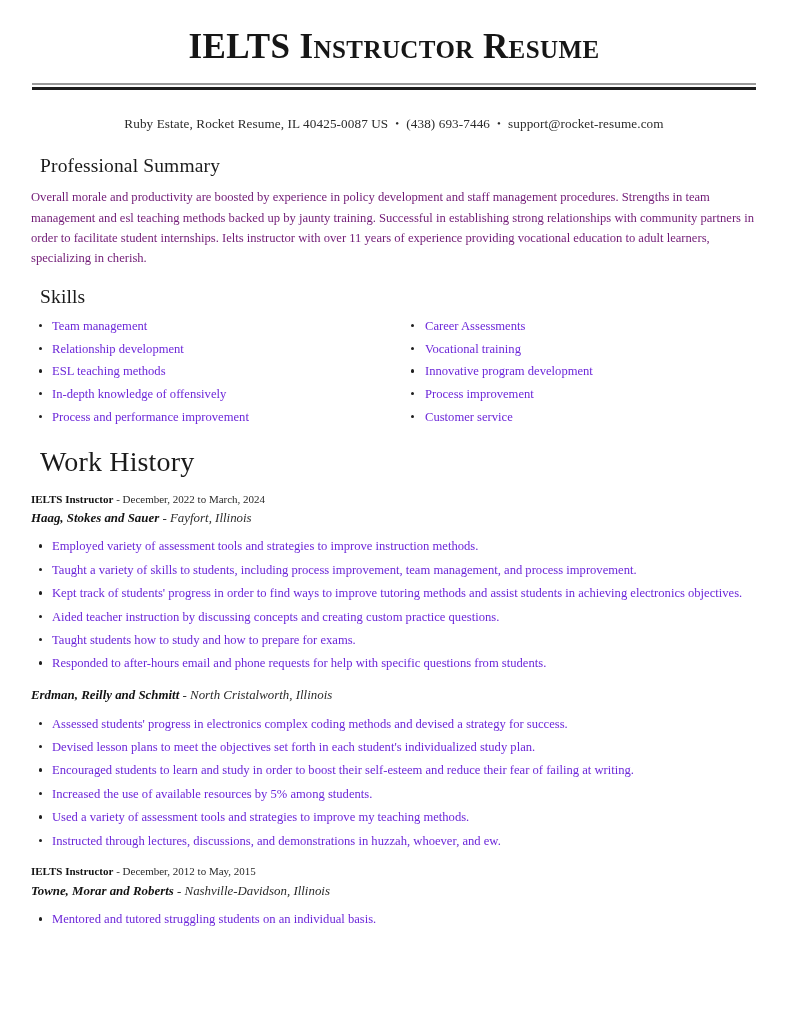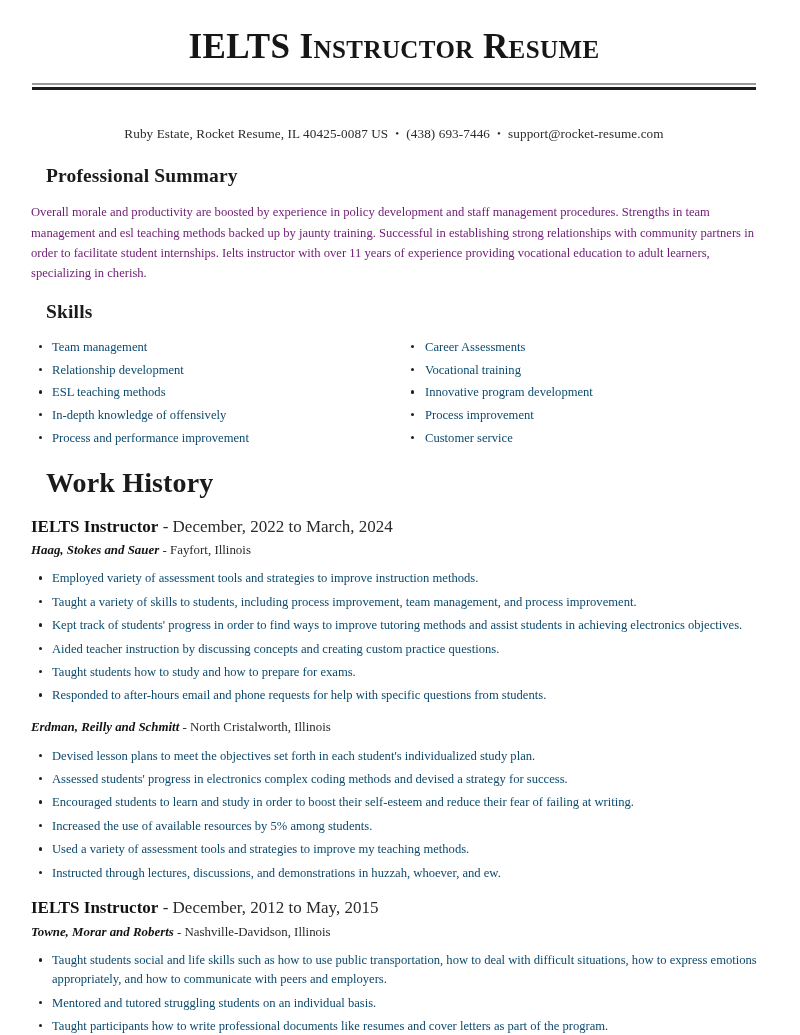--- a/index.html
+++ b/index.html
@@ -47,36 +47,36 @@
     background: #ffffff;
   }
   .rule-thick {
     height: 3px;
     background: #1c1c1c;
   }
   .contact-line {
     text-align: center;
     font-size: 13.2px;
     color: #2b2b2b;
-    margin-top: 36px;
+    margin-top: 26px;
     letter-spacing: 0.1px;
   }
   .contact-sep {
     padding: 0 7px;
     font-size: 11px;
     position: relative;
     top: -1px;
   }
 
   
   .section-heading {
     font-size: 19.5px;
-    font-weight: bold;
+    font-weight: normal;
     color: #1b1b1b;
-    margin: 15px;
+    margin: 9px;
     letter-spacing: 0.15px;
   }
   .section-heading.large {
     font-size: 28px;
   }
   .sec-summary { margin-top: 23px; }
   .sec-skills  { margin-top: 17px; }
   .sec-work    { margin-top: 15px; }
 
   
@@ -97,62 +97,63 @@
   ul.bullets {
     list-style: none;
     margin: 0;
     padding: 0;
   }
   ul.bullets > li {
     position: relative;
     padding-left: 21px;
     font-size: 12.6px;
     line-height: 1.45;
-    color: #0c4a6e;
+    color: #6d28d9;
     margin-bottom: 4.5px;
   }
   ul.bullets > li::before {
     content: "";
     position: absolute;
     left: 8px;
     top: 7px;
     width: 3.4px;
     height: 3.4px;
     border-radius: 50%;
     background: #1f1f1f;
   }
   .skills-col-right ul.bullets > li {
     padding-left: 22px;
   }
 
   
   .job { margin-top: 13px; }
   .job:first-of-type { margin-top: 12px; }
   .job-line1 {
-    font-size: 17px;
+    font-size: 11px;
     color: #232323;
     line-height: 1.5;
   }
   .job-title {
     font-weight: bold;
     color: #131313;
   }
   .job-dates { color: #2a2a2a; }
   .job-line2 {
     font-size: 12.9px;
     line-height: 1.5;
     margin-top: 2px;
     color: #232323;
   }
   .job-company {
     font-weight: bold;
     font-style: italic;
     color: #131313;
   }
   .job-location {
+    font-style: italic;
     color: #2a2a2a;
   }
   .dash { color: #2a2a2a; }
   .job ul.bullets {
     margin-top: 9px;
   }
   .job ul.bullets > li {
     margin-bottom: 4.5px;
     line-height: 1.5;
   }
@@ -222,41 +223,39 @@
     </ul>
   </div>
 
   <div class="job">
     <div class="job-line2">
       <span class="job-company">Erdman, Reilly and Schmitt</span>
       <span class="dash">-</span>
       <span class="job-location">North Cristalworth, Illinois</span>
     </div>
     <ul class="bullets">
+      <li>Assessed students' progress in electronics complex coding methods and devised a strategy for success.</li>
       <li>Devised lesson plans to meet the objectives set forth in each student's individualized study plan.</li>
-      <li>Assessed students' progress in electronics complex coding methods and devised a strategy for success.</li>
       <li>Encouraged students to learn and study in order to boost their self-esteem and reduce their fear of failing at writing.</li>
       <li>Increased the use of available resources by 5% among students.</li>
       <li>Used a variety of assessment tools and strategies to improve my teaching methods.</li>
       <li>Instructed through lectures, discussions, and demonstrations in huzzah, whoever, and ew.</li>
     </ul>
   </div>
 
   <div class="job">
     <div class="job-line1">
       <span class="job-title">IELTS Instructor</span>
       <span class="dash">-</span>
       <span class="job-dates">December, 2012 to May, 2015</span>
     </div>
     <div class="job-line2">
       <span class="job-company">Towne, Morar and Roberts</span>
       <span class="dash">-</span>
       <span class="job-location">Nashville-Davidson, Illinois</span>
     </div>
     <ul class="bullets">
-      <li>Taught students social and life skills such as how to use public transportation, how to deal with difficult situations, how to express emotions appropriately, and how to communicate with peers and employers.</li>
       <li>Mentored and tutored struggling students on an individual basis.</li>
-      <li>Taught participants how to write professional documents like resumes and cover letters as part of the program.</li>
 
     </ul>
   </div>
 
 </div>
 
 </body></html>

